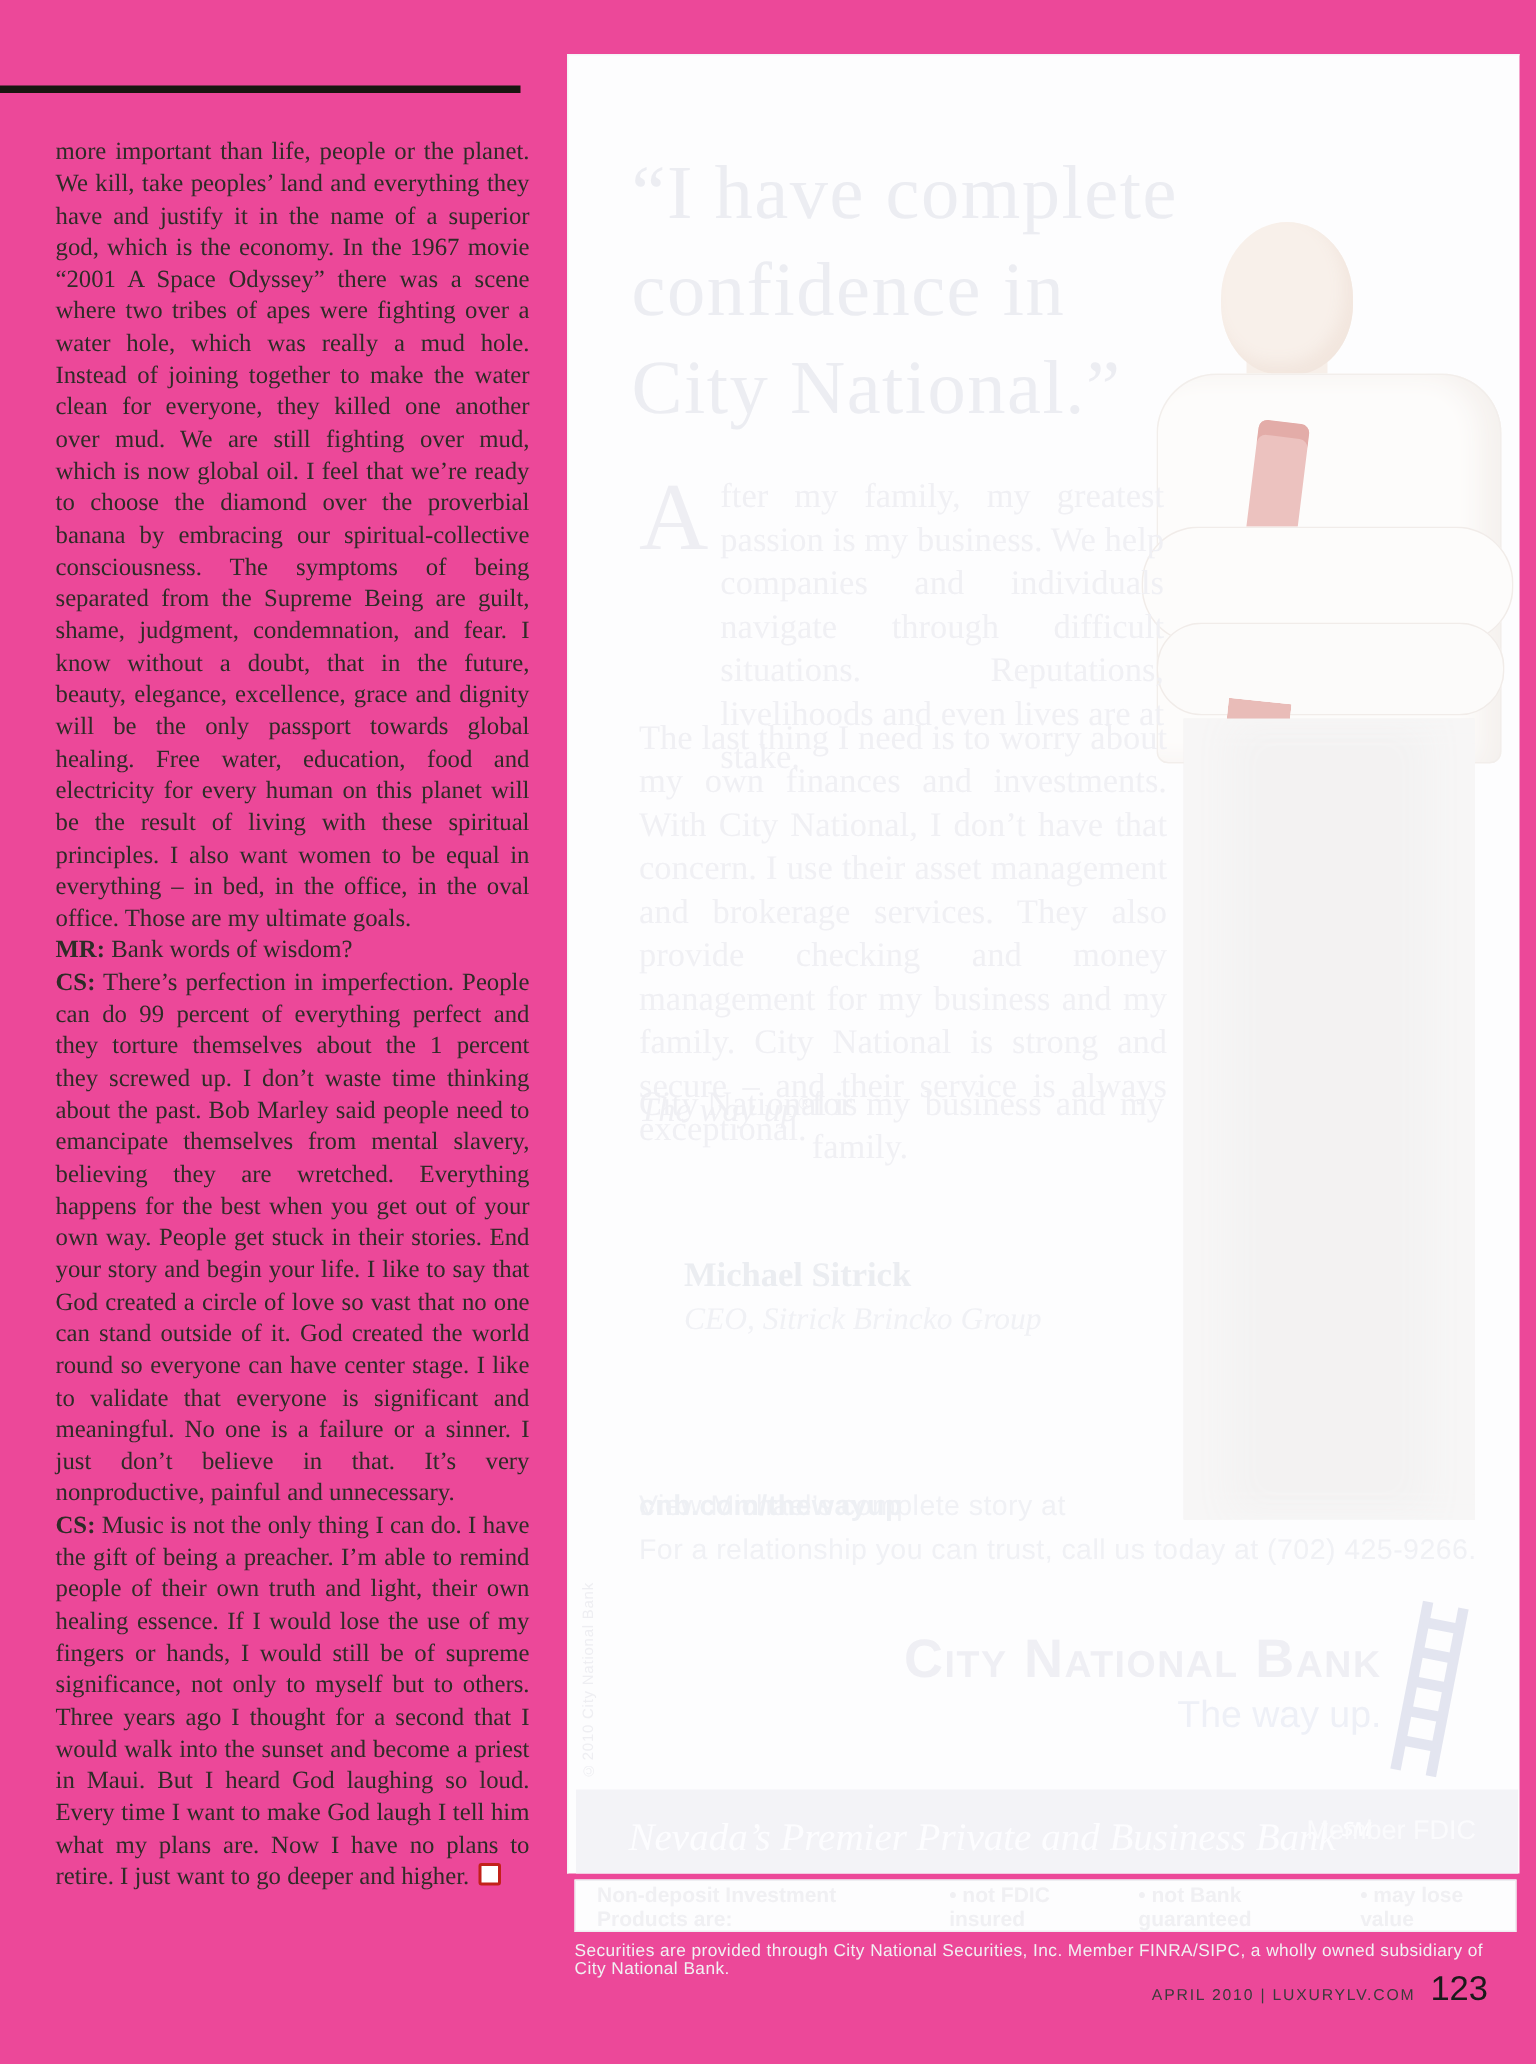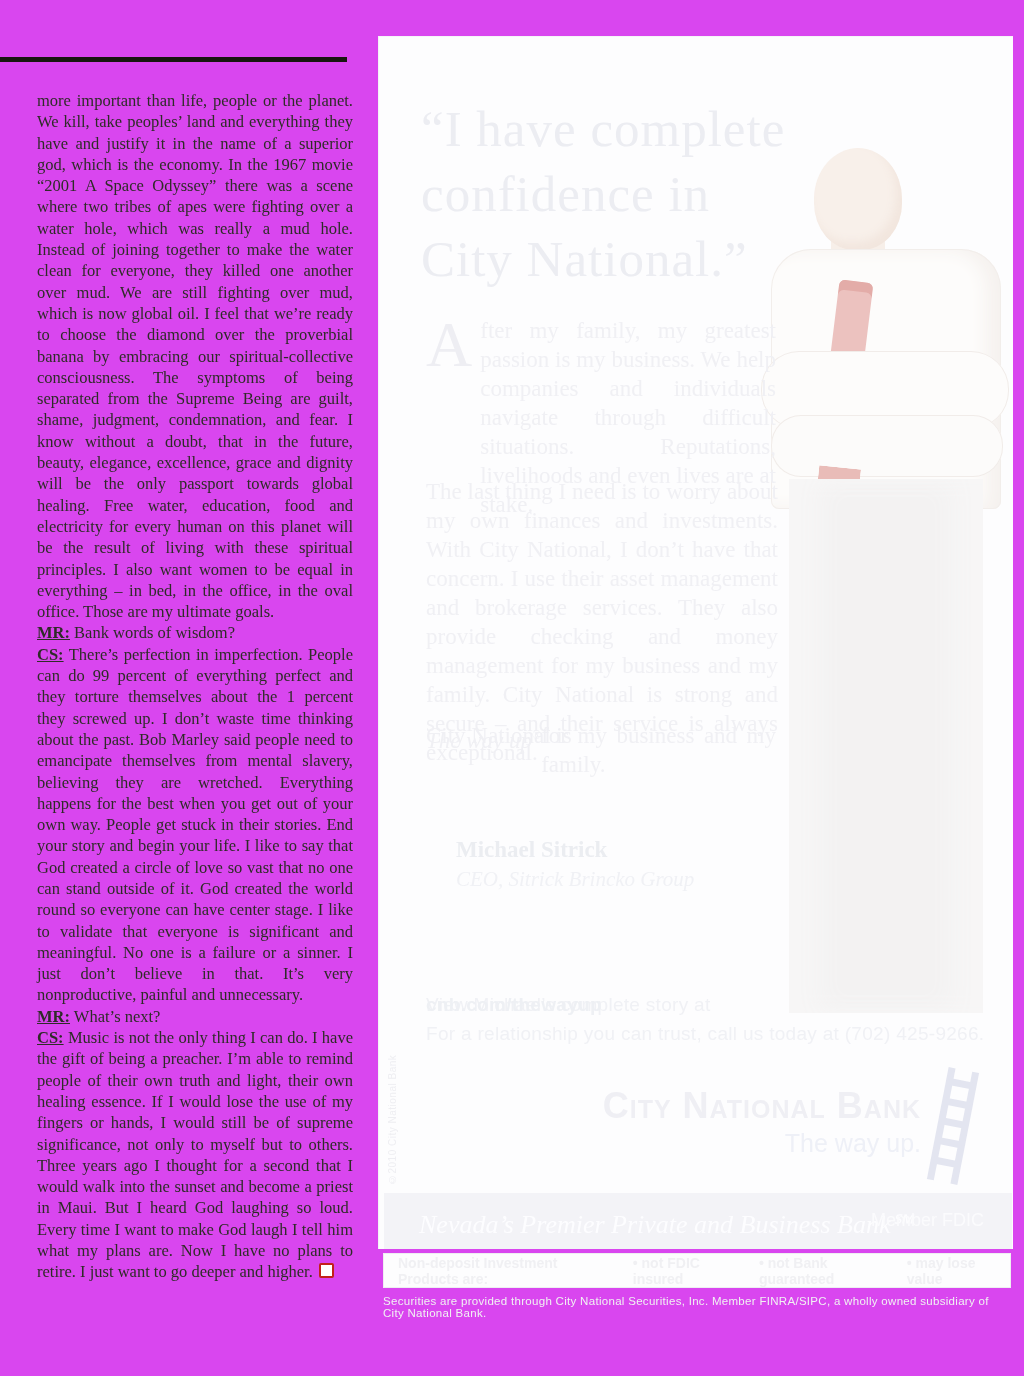--- a/index.html
+++ b/index.html
@@ -1,23 +1,23 @@
 <!DOCTYPE html>
 <html><head>
 <meta charset="utf-8">
 <style>
   html,body{margin:0;padding:0;background:#ffffff;}
-  .page{position:relative;width:1024px;height:1376px;background:#d946ef;overflow:hidden;
+  .page{position:relative;width:1024px;height:1376px;background:#ec4899;overflow:hidden;
         font-family:"Liberation Serif", serif;}
   
   .top-rule{position:absolute;left:0;top:57px;width:347px;height:5px;background:#17160f;}
   .article{position:absolute;left:37px;top:90px;width:316px;color:#2e2c27;
            font-size:16.5px;line-height:21.3px;text-align:justify;}
   .article p{margin:0;}
-  .spk{font-weight:bold;text-decoration:underline;}
+  .spk{font-weight:bold;}
   .endmark{display:inline-block;width:11px;height:11px;border:2px solid #c2211a;
            border-radius:2px;margin-left:6px;vertical-align:-1px;background:#fff;}
   
   .ad{position:absolute;left:378px;top:36px;width:634px;height:1212px;
       background:#fdfdfe;border-left:1px solid #f3f3f6;border-top:1px solid #f5f5f8;}
   .ad *{position:absolute;}
   
   .fig-head{left:435px;top:111px;width:88px;height:102px;border-radius:50% 50% 46% 46%;
             background:#f8f0ea;box-shadow:inset -6px -8px 10px #f2e6de;}
   .fig-neck{left:452px;top:196px;width:54px;height:42px;background:#f7efe9;}
@@ -88,21 +88,20 @@
 <body>
 
 <div class="page">
 
   <div class="top-rule"></div>
 
   <div class="article">
     <p><span>more important than life, people or the planet. We kill, take peoples’ land and everything they have and justify it in the name of a superior god, which is the economy. In the 1967 movie “2001 A Space Odyssey” there was a scene where two tribes of apes were fighting over a water hole, which was really a mud hole. Instead of joining together to make the water clean for everyone, they killed one another over mud. We are still fighting over mud, which is now global oil. I feel that we’re ready to choose the diamond over the proverbial banana by embracing our spiritual-collective consciousness. The symptoms of being separated from the Supreme Being are guilt, shame, judgment, condemnation, and fear. I know without a doubt, that in the future, beauty, elegance, excellence, grace and dignity will be the only passport towards global healing. Free water, education, food and electricity for every human on this planet will be the result of living with these spiritual principles. I also want women to be equal in everything – in bed, in the office, in the oval office. Those are my ultimate goals.</span></p>
     <p><span class="spk">MR:</span> <span>Bank words of wisdom?</span></p>
     <p><span class="spk">CS:</span> <span>There’s perfection in imperfection. People can do 99 percent of everything perfect and they torture themselves about the 1 percent they screwed up. I don’t waste time thinking about the past. Bob Marley said people need to emancipate themselves from mental slavery, believing they are wretched. Everything happens for the best when you get out of your own way. People get stuck in their stories. End your story and begin your life. I like to say that God created a circle of love so vast that no one can stand outside of it. God created the world round so everyone can have center stage. I like to validate that everyone is significant and meaningful. No one is a failure or a sinner. I just don’t believe in that. It’s very nonproductive, painful and unnecessary.</span></p>
-    <p><span class="spk">MR:</span> <span>What’s next?</span></p>
     <p><span class="spk">CS:</span> <span>Music is not the only thing I can do. I have the gift of being a preacher. I’m able to remind people of their own truth and light, their own healing essence. If I would lose the use of my fingers or hands, I would still be of supreme significance, not only to myself but to others. Three years ago I thought for a second that I would walk into the sunset and become a priest in Maui. But I heard God laughing so loud. Every time I want to make God laugh I tell him what my plans are. Now I have no plans to retire. I just want to go deeper and higher.</span><span class="endmark"></span></p>
   </div>
 
   <div class="ad">
 
     <div>
       <div class="fig-neck"></div>
       <div class="fig-head"></div>
       <div class="fig-shirt"></div>
       <div class="fig-tie-top"></div>
@@ -170,14 +169,18 @@
 
   <div class="disclaimer">
     <span>Non-deposit Investment Products are:</span>
     <span>• not FDIC insured</span>
     <span>• not Bank guaranteed</span>
     <span>• may lose value</span>
   </div>
 
   <div class="fineprint">Securities are provided through City National Securities, Inc. Member FINRA/SIPC, a wholly owned subsidiary of City National Bank.</div>
 
+  <div class="footer">
+    <span class="footer-issue">APRIL 2010 | LUXURYLV.COM</span>
+    <span class="footer-page">123</span>
+  </div>
 
 </div>
 
 </body></html>

